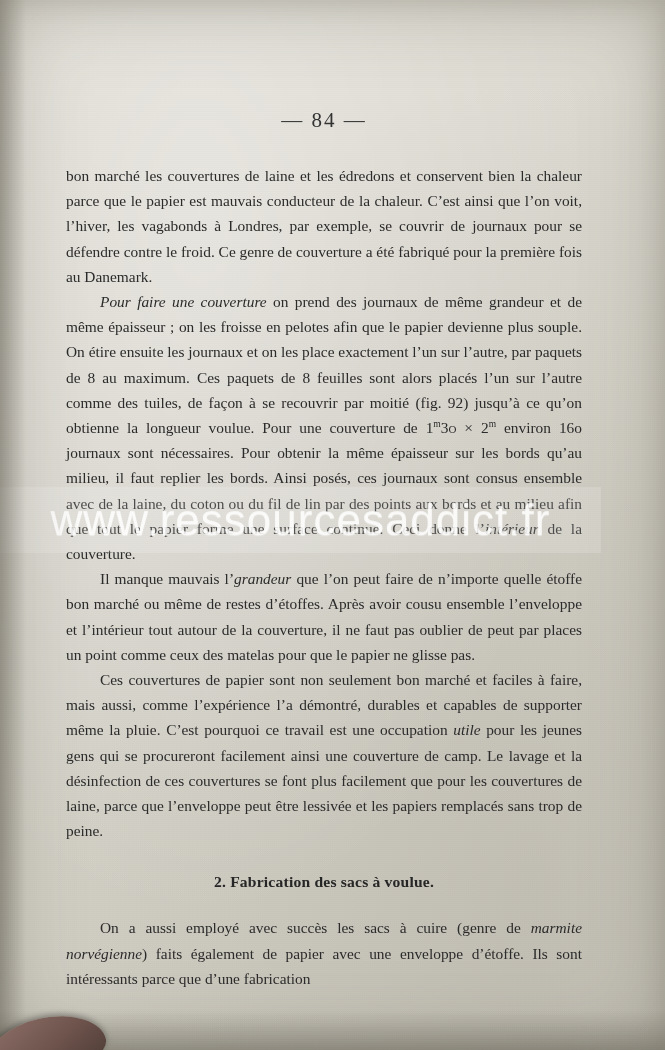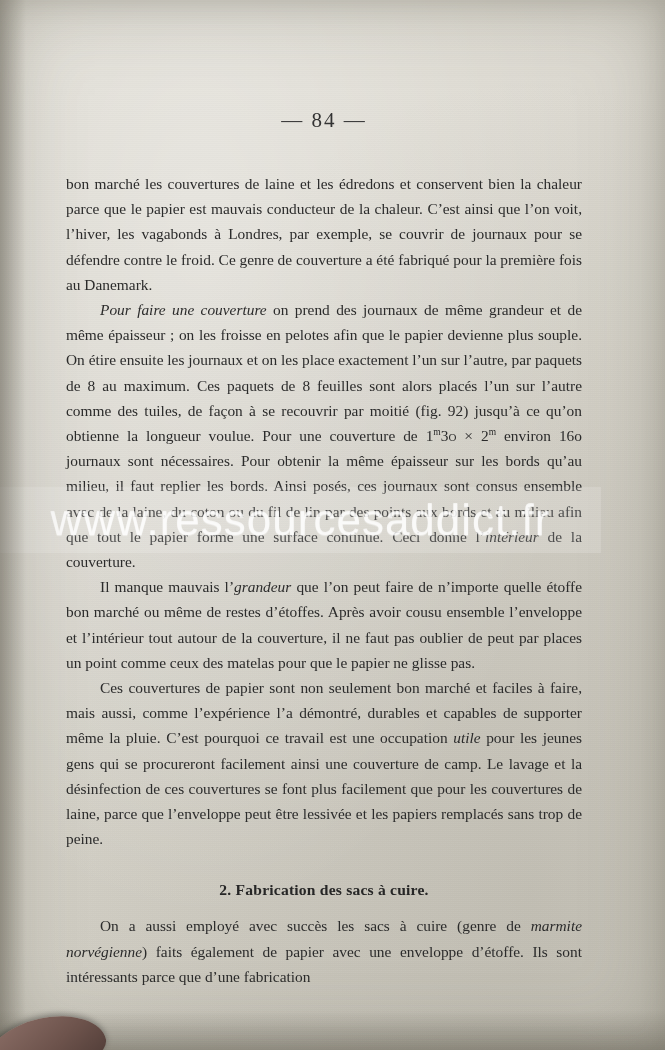--- a/index.html
+++ b/index.html
@@ -55,21 +55,21 @@
   }
   p.body {
     margin: 0;
     font-size: 15.4px;
     line-height: 25.2px;
     text-align: justify;
     text-justify: inter-word;
     color: #2b2b2b;
     -webkit-font-smoothing: antialiased;
   }
-  p.first { margin-top: 38px; }
+  p.first { margin-top: 30px; }
   p.indent { text-indent: 34px; }
   .it { font-style: italic; }
   .bold { font-weight: normal; }
   .sc { font-variant: small-caps; }
   sup {
     font-size: 9.5px;
     vertical-align: super;
     line-height: 0;
   }
   h2.section {
@@ -135,24 +135,24 @@
   <div class="content">
     <div class="folio">—  84  —</div>
 
     <p class="body first" id="p1"><span>bon marché les couvertures de laine et les édredons et conservent bien la chaleur parce que le papier est mauvais conducteur de la chaleur. C’est ainsi que l’on voit, l’hiver, les vagabonds à Londres, par exemple, se couvrir de journaux pour se défendre contre le froid. Ce genre de couverture a été fabriqué pour la première fois au Danemark.</span></p>
     <p class="body indent" id="p2"><span class="it">Pour faire une couverture</span><span> on prend des journaux de même grandeur et de même épaisseur ; on les froisse en pelotes afin que le papier devienne plus souple. On étire ensuite les journaux et on les place exactement l’un sur l’autre, par paquets de 8 au maximum. Ces paquets de 8 feuilles sont alors placés l’un sur l’autre comme des tuiles, de façon à se recouvrir par moitié (fig. 92) jusqu’à ce qu’on obtienne la longueur voulue. Pour une couverture de </span><span class="sc">1</span><sup>m</sup><span class="sc">3o</span><span> × </span><span class="sc">2</span><sup>m</sup><span> environ 16o journaux sont nécessaires. Pour obtenir la même épaisseur sur les bords qu’au milieu, il faut replier les bords. Ainsi posés, ces journaux sont consus ensemble avec de la laine, du coton ou du fil de lin par des points aux bords et au milieu afin que tout le papier forme une surface continue. Ceci donne l’</span><span class="it">intérieur</span><span> de la couverture.</span></p>
     <p class="body indent" id="p3"><span>Il manque mauvais l’</span><span class="it">grandeur</span><span> que l’on peut faire de n’importe quelle étoffe bon marché ou même de restes d’étoffes. Après avoir cousu ensemble l’enveloppe et l’intérieur tout autour de la couverture, il ne faut pas oublier de peut par places un point comme ceux des matelas pour que le papier ne glisse pas.</span></p>
     <p class="body indent" id="p4"><span>Ces couvertures de papier sont non seulement bon marché et faciles à faire, mais aussi, comme l’expérience l’a démontré, durables et capables de supporter même la pluie. C’est pourquoi ce travail est une occupation </span><span class="it">utile</span><span> pour les jeunes gens qui se procureront facilement ainsi une </span><span class="bold">couverture de camp</span><span>. Le lavage et la désinfection de ces couvertures se font plus facilement que pour les couvertures de laine, parce que l’enveloppe peut être lessivée et les papiers remplacés sans trop de peine.</span></p>
 
     <h2 class="section">
       <span class="num">2.</span>
-      <span>Fabrication des sacs à cuire.</span>
+      <span>Fabrication des sacs à voulue.</span>
     </h2>
 
-    <p class="body indent" id="p5" style="margin-top:14px"><span>On a aussi employé avec succès les </span><span class="bold">sacs à cuire</span><span> (genre de </span><span class="it">marmite norvégienne</span><span>) faits également de papier avec une enveloppe d’étoffe. Ils sont intéressants parce que d’une fabrication</span></p>
+    <p class="body indent" id="p5" style="margin-top:24px"><span>On a aussi employé avec succès les </span><span class="bold">sacs à cuire</span><span> (genre de </span><span class="it">marmite norvégienne</span><span>) faits également de papier avec une enveloppe d’étoffe. Ils sont intéressants parce que d’une fabrication</span></p>
   </div>
 
   <div class="watermark">www.ressourcesaddict.fr</div>
 
   <div class="edge-shadow-left"></div>
   <div class="edge-shadow-bottom"></div>
   <div class="vignette"></div>
   <div class="thumb"></div>
 </div>
 

